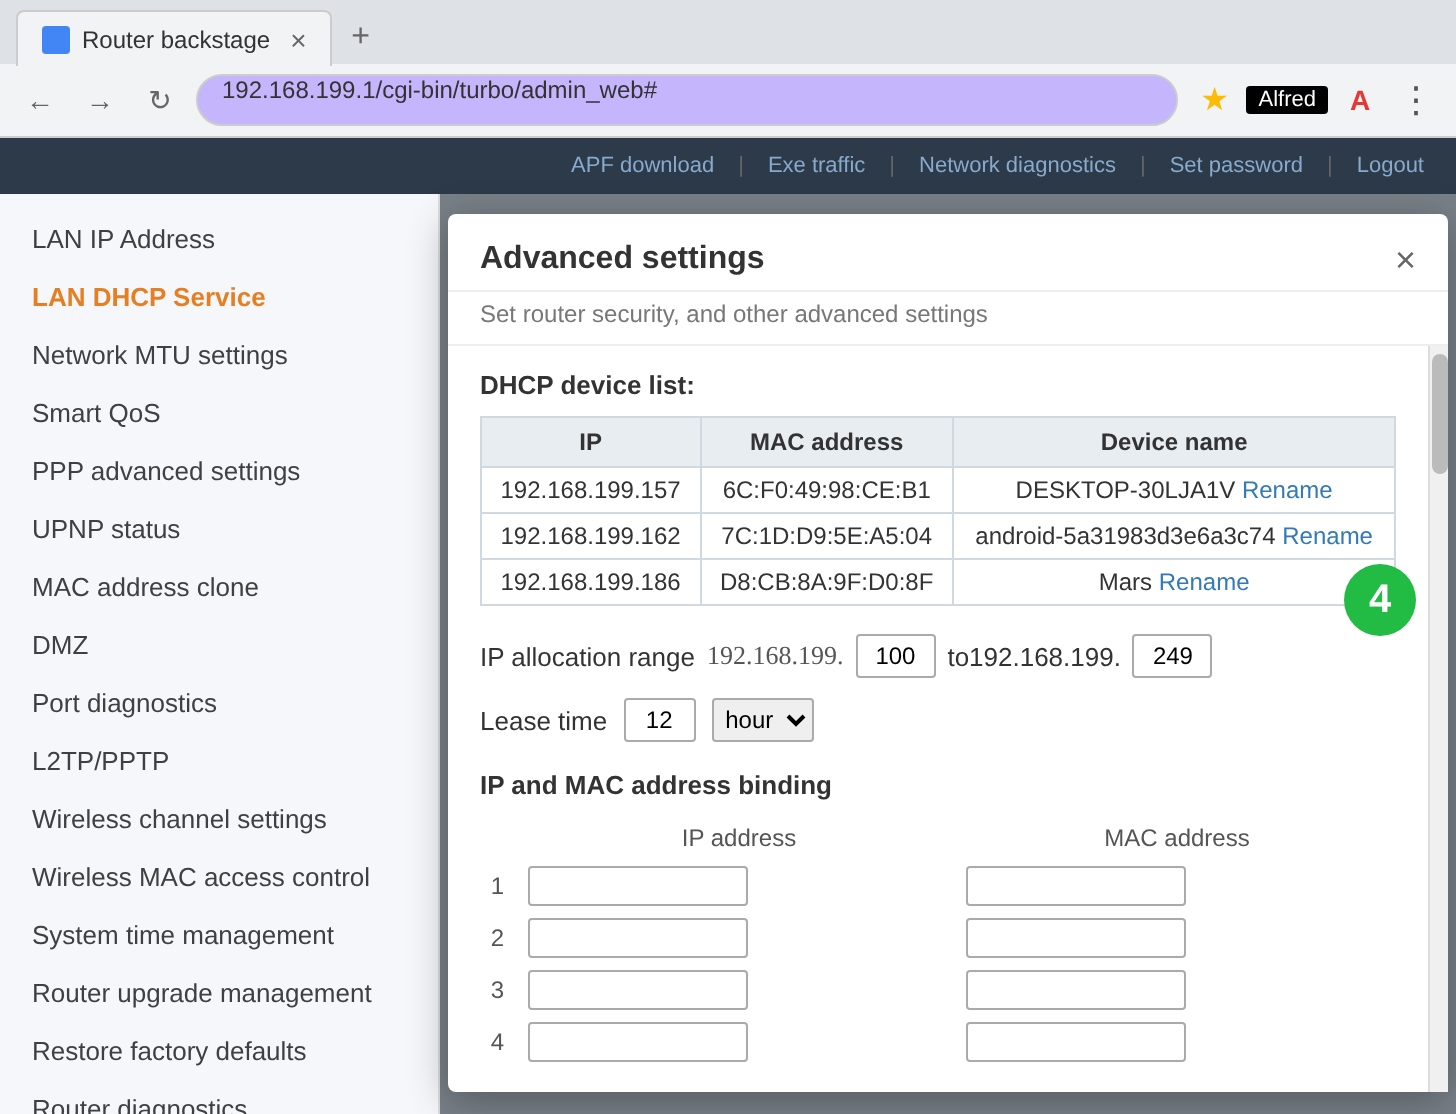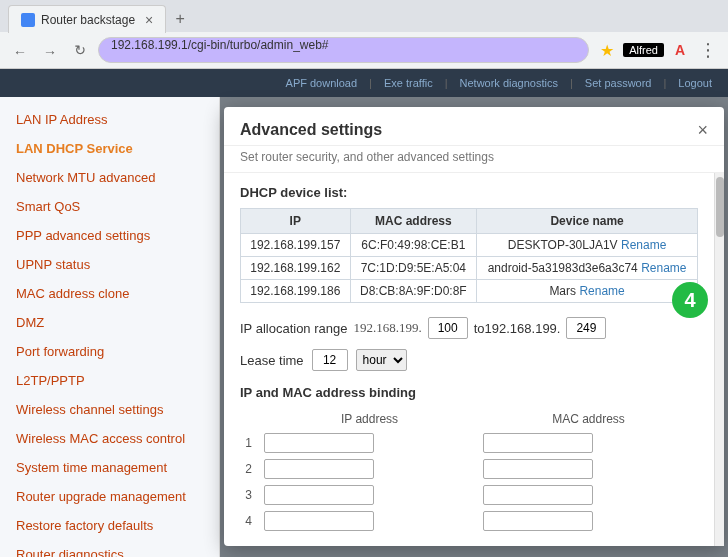--- a/index.html
+++ b/index.html
@@ -147,21 +147,21 @@
     .sidebar {
       width: 220px;
       background: #f5f7fa;
       border-right: 1px solid #ddd;
       padding: 8px 0;
       overflow-y: auto;
       flex-shrink: 0;
     }
     .sidebar-item {
       padding: 7px 16px;
-      color: #c2410c;
+      color: #404040;
       cursor: pointer;
       font-size: 13px;
       white-space: nowrap;
     }
     .sidebar-item.active {
       color: #e67e22;
       font-weight: bold;
     }
 
     
@@ -457,27 +457,27 @@
   <a href="#">Set password</a>
   <span>|</span>
   <a href="#">Logout</a>
 </div>
 
 <div class="router-main">
 
   <div class="sidebar">
     <div class="sidebar-item">LAN IP Address</div>
     <div class="sidebar-item active">LAN DHCP Service</div>
-    <div class="sidebar-item">Network MTU advanced</div>
+    <div class="sidebar-item">Network MTU settings</div>
     <div class="sidebar-item">Smart QoS</div>
     <div class="sidebar-item">PPP advanced settings</div>
     <div class="sidebar-item">UPNP status</div>
     <div class="sidebar-item">MAC address clone</div>
     <div class="sidebar-item">DMZ</div>
-    <div class="sidebar-item">Port forwarding</div>
+    <div class="sidebar-item">Port diagnostics</div>
     <div class="sidebar-item">L2TP/PPTP</div>
     <div class="sidebar-item">Wireless channel settings</div>
     <div class="sidebar-item">Wireless MAC access control</div>
     <div class="sidebar-item">System time management</div>
     <div class="sidebar-item">Router upgrade management</div>
     <div class="sidebar-item">Restore factory defaults</div>
     <div class="sidebar-item">Router diagnostics</div>
   </div>
 
   <div class="content-bg">

